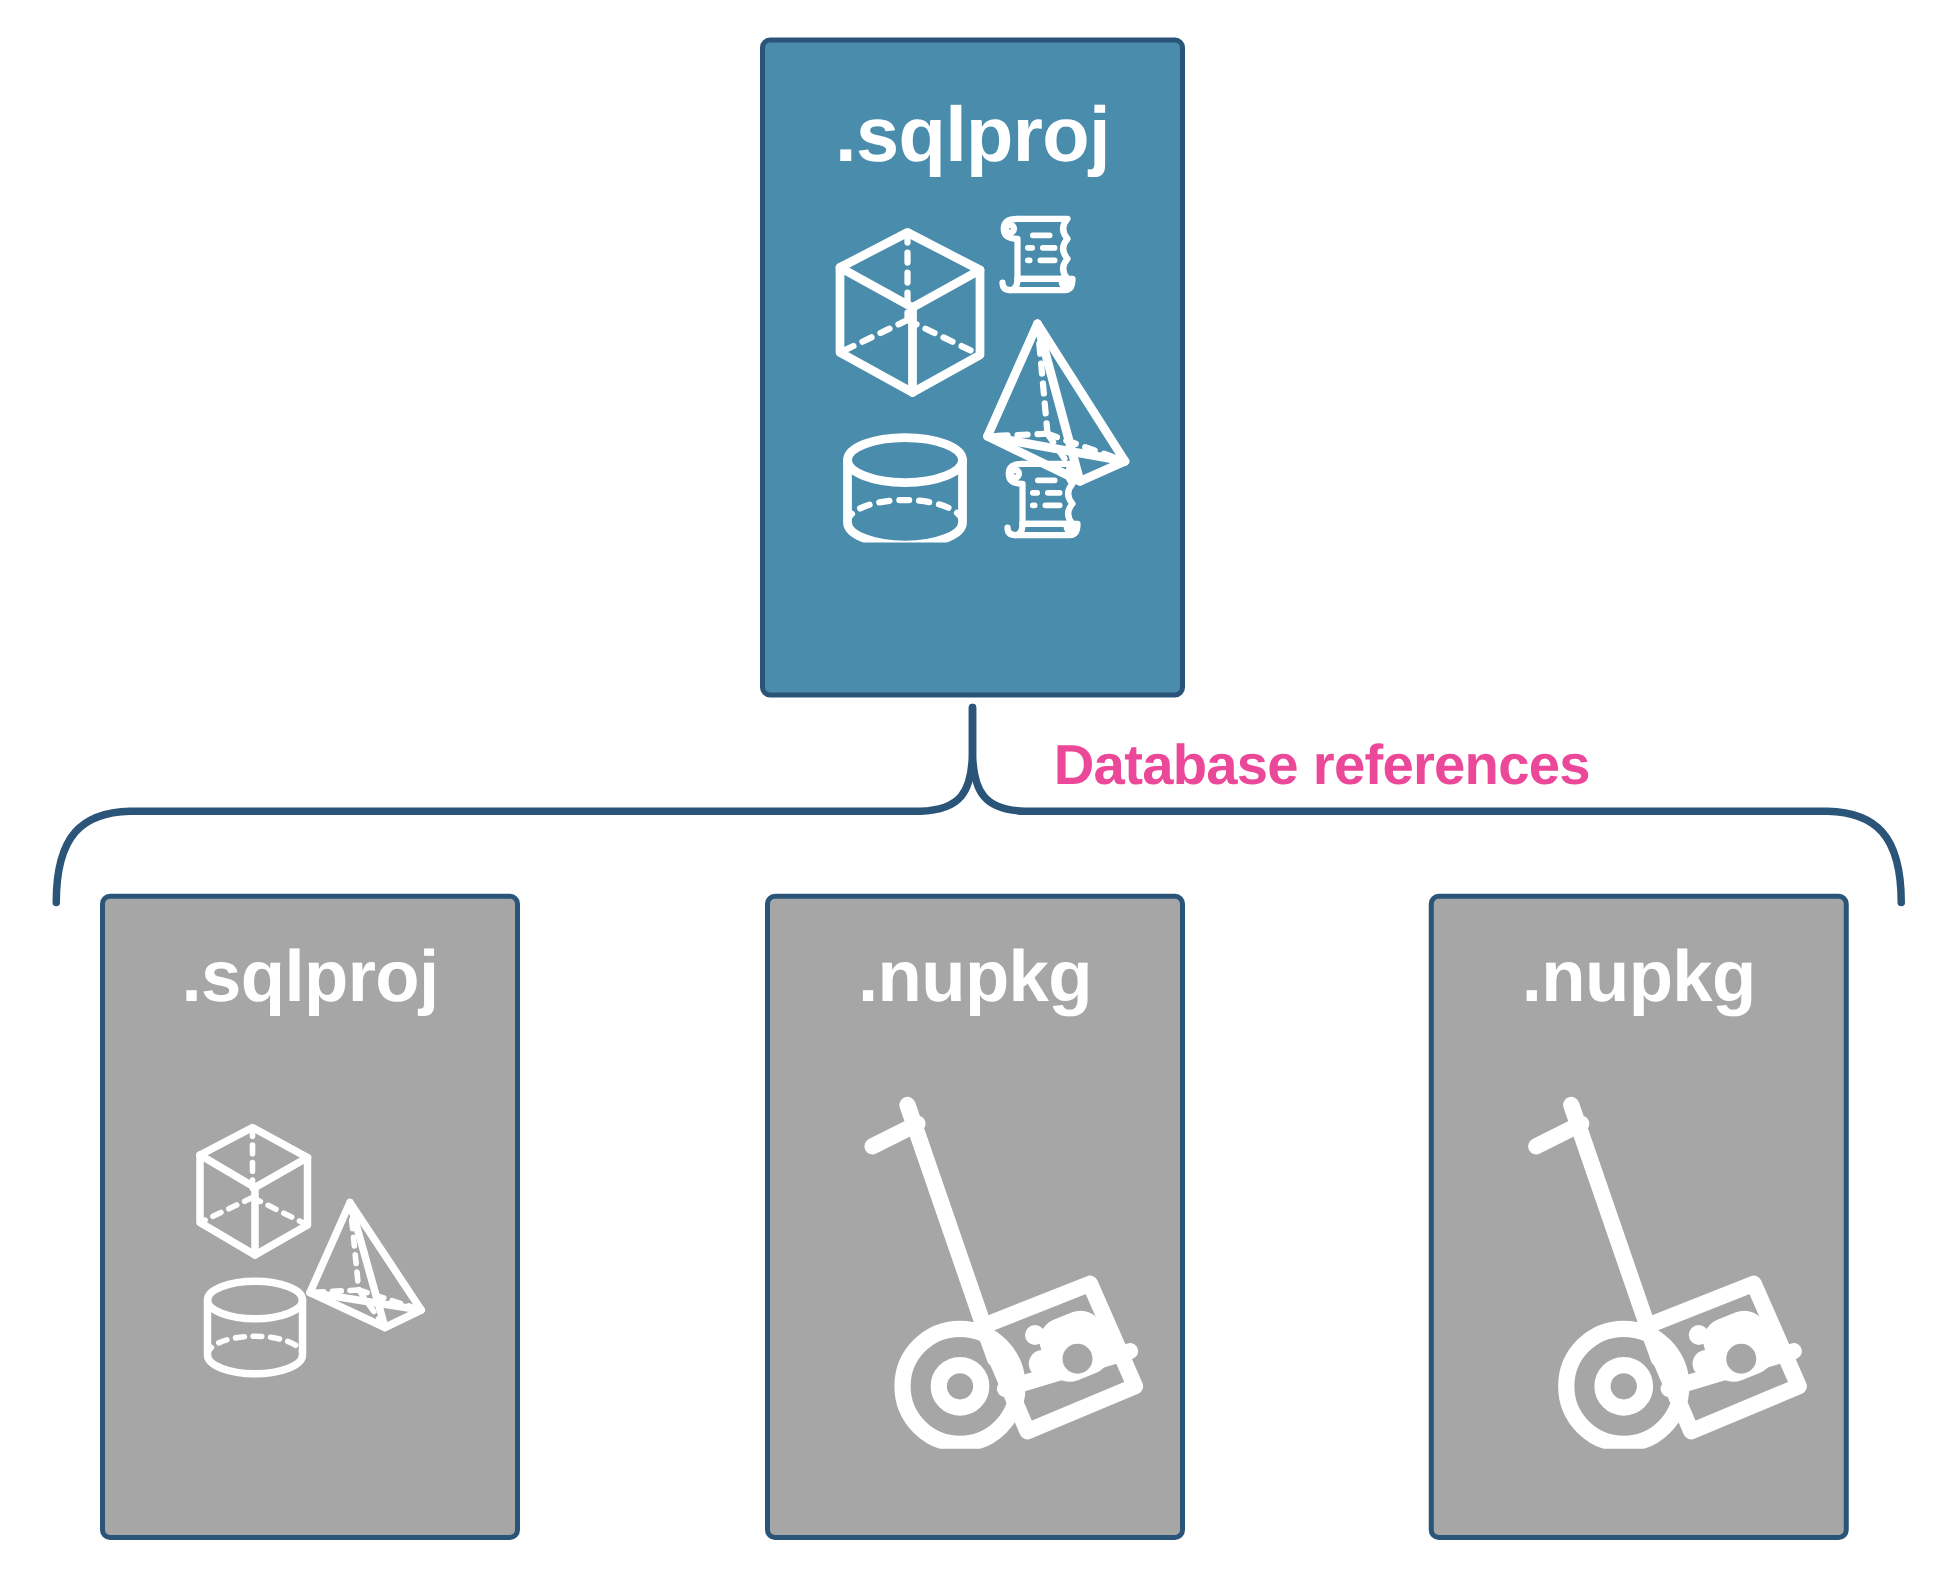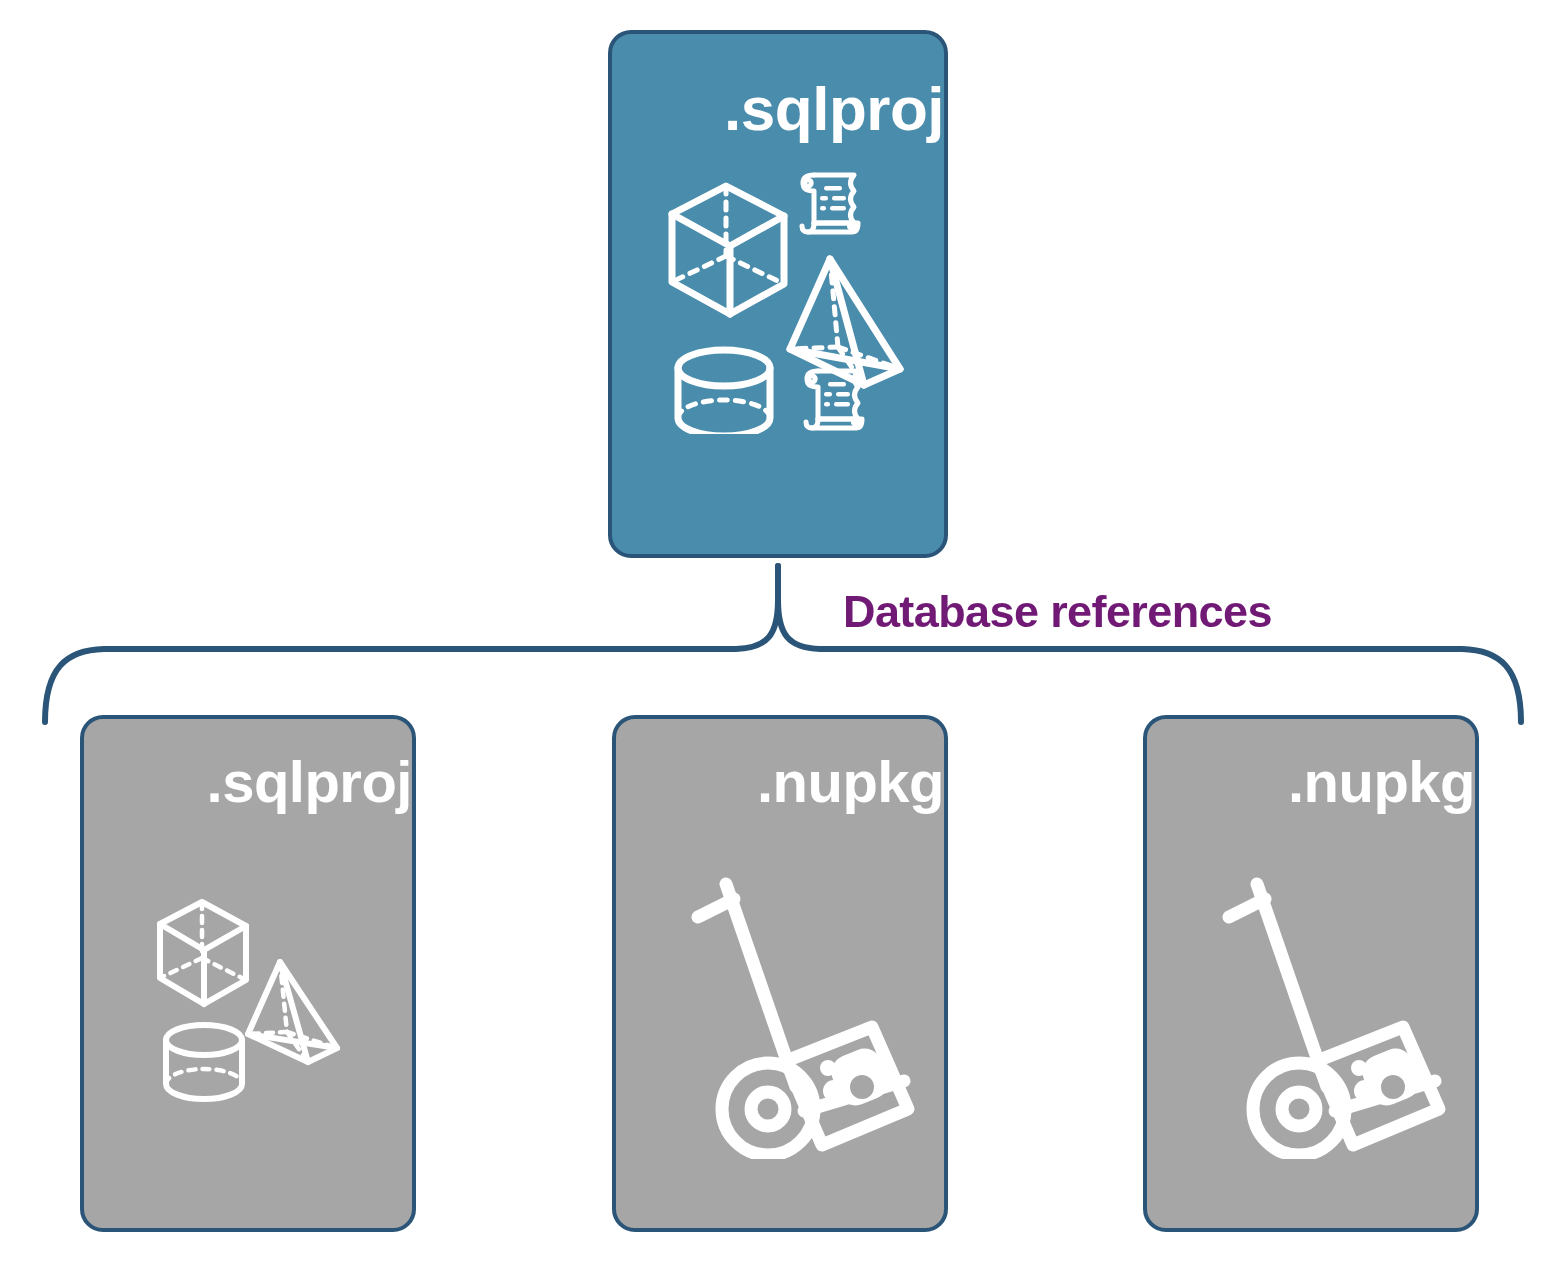--- a/index.html
+++ b/index.html
@@ -14,24 +14,24 @@
     position: relative;
     width: 1566px;
     height: 1274px;
     background: #ffffff;
     overflow: hidden;
   }
   .card {
     position: absolute;
     box-sizing: border-box;
     border: 4px solid #2b5578;
-    border-radius: 23px;
+    border-radius: 8px;
     display: flex;
     flex-direction: column;
-    align-items: flex-end;
+    align-items: center;
   }
   .card.blue {
     background: #4a8cab;
   }
   .card.grey {
     background: #a6a6a6;
   }
   .card-title {
     color: #ffffff;
     font-weight: bold;
@@ -58,21 +58,21 @@
     width: 1566px;
     height: 1274px;
     pointer-events: none;
   }
   .brace-label {
     position: absolute;
     left: 843px;
     top: 586px;
     font-size: 45px;
     font-weight: bold;
-    color: #701a75;
+    color: #ec4899;
     letter-spacing: -0.6px;
     white-space: nowrap;
     user-select: none;
   }
 </style>
 </head>
 <body>
 
 <div id="canvas">
 

